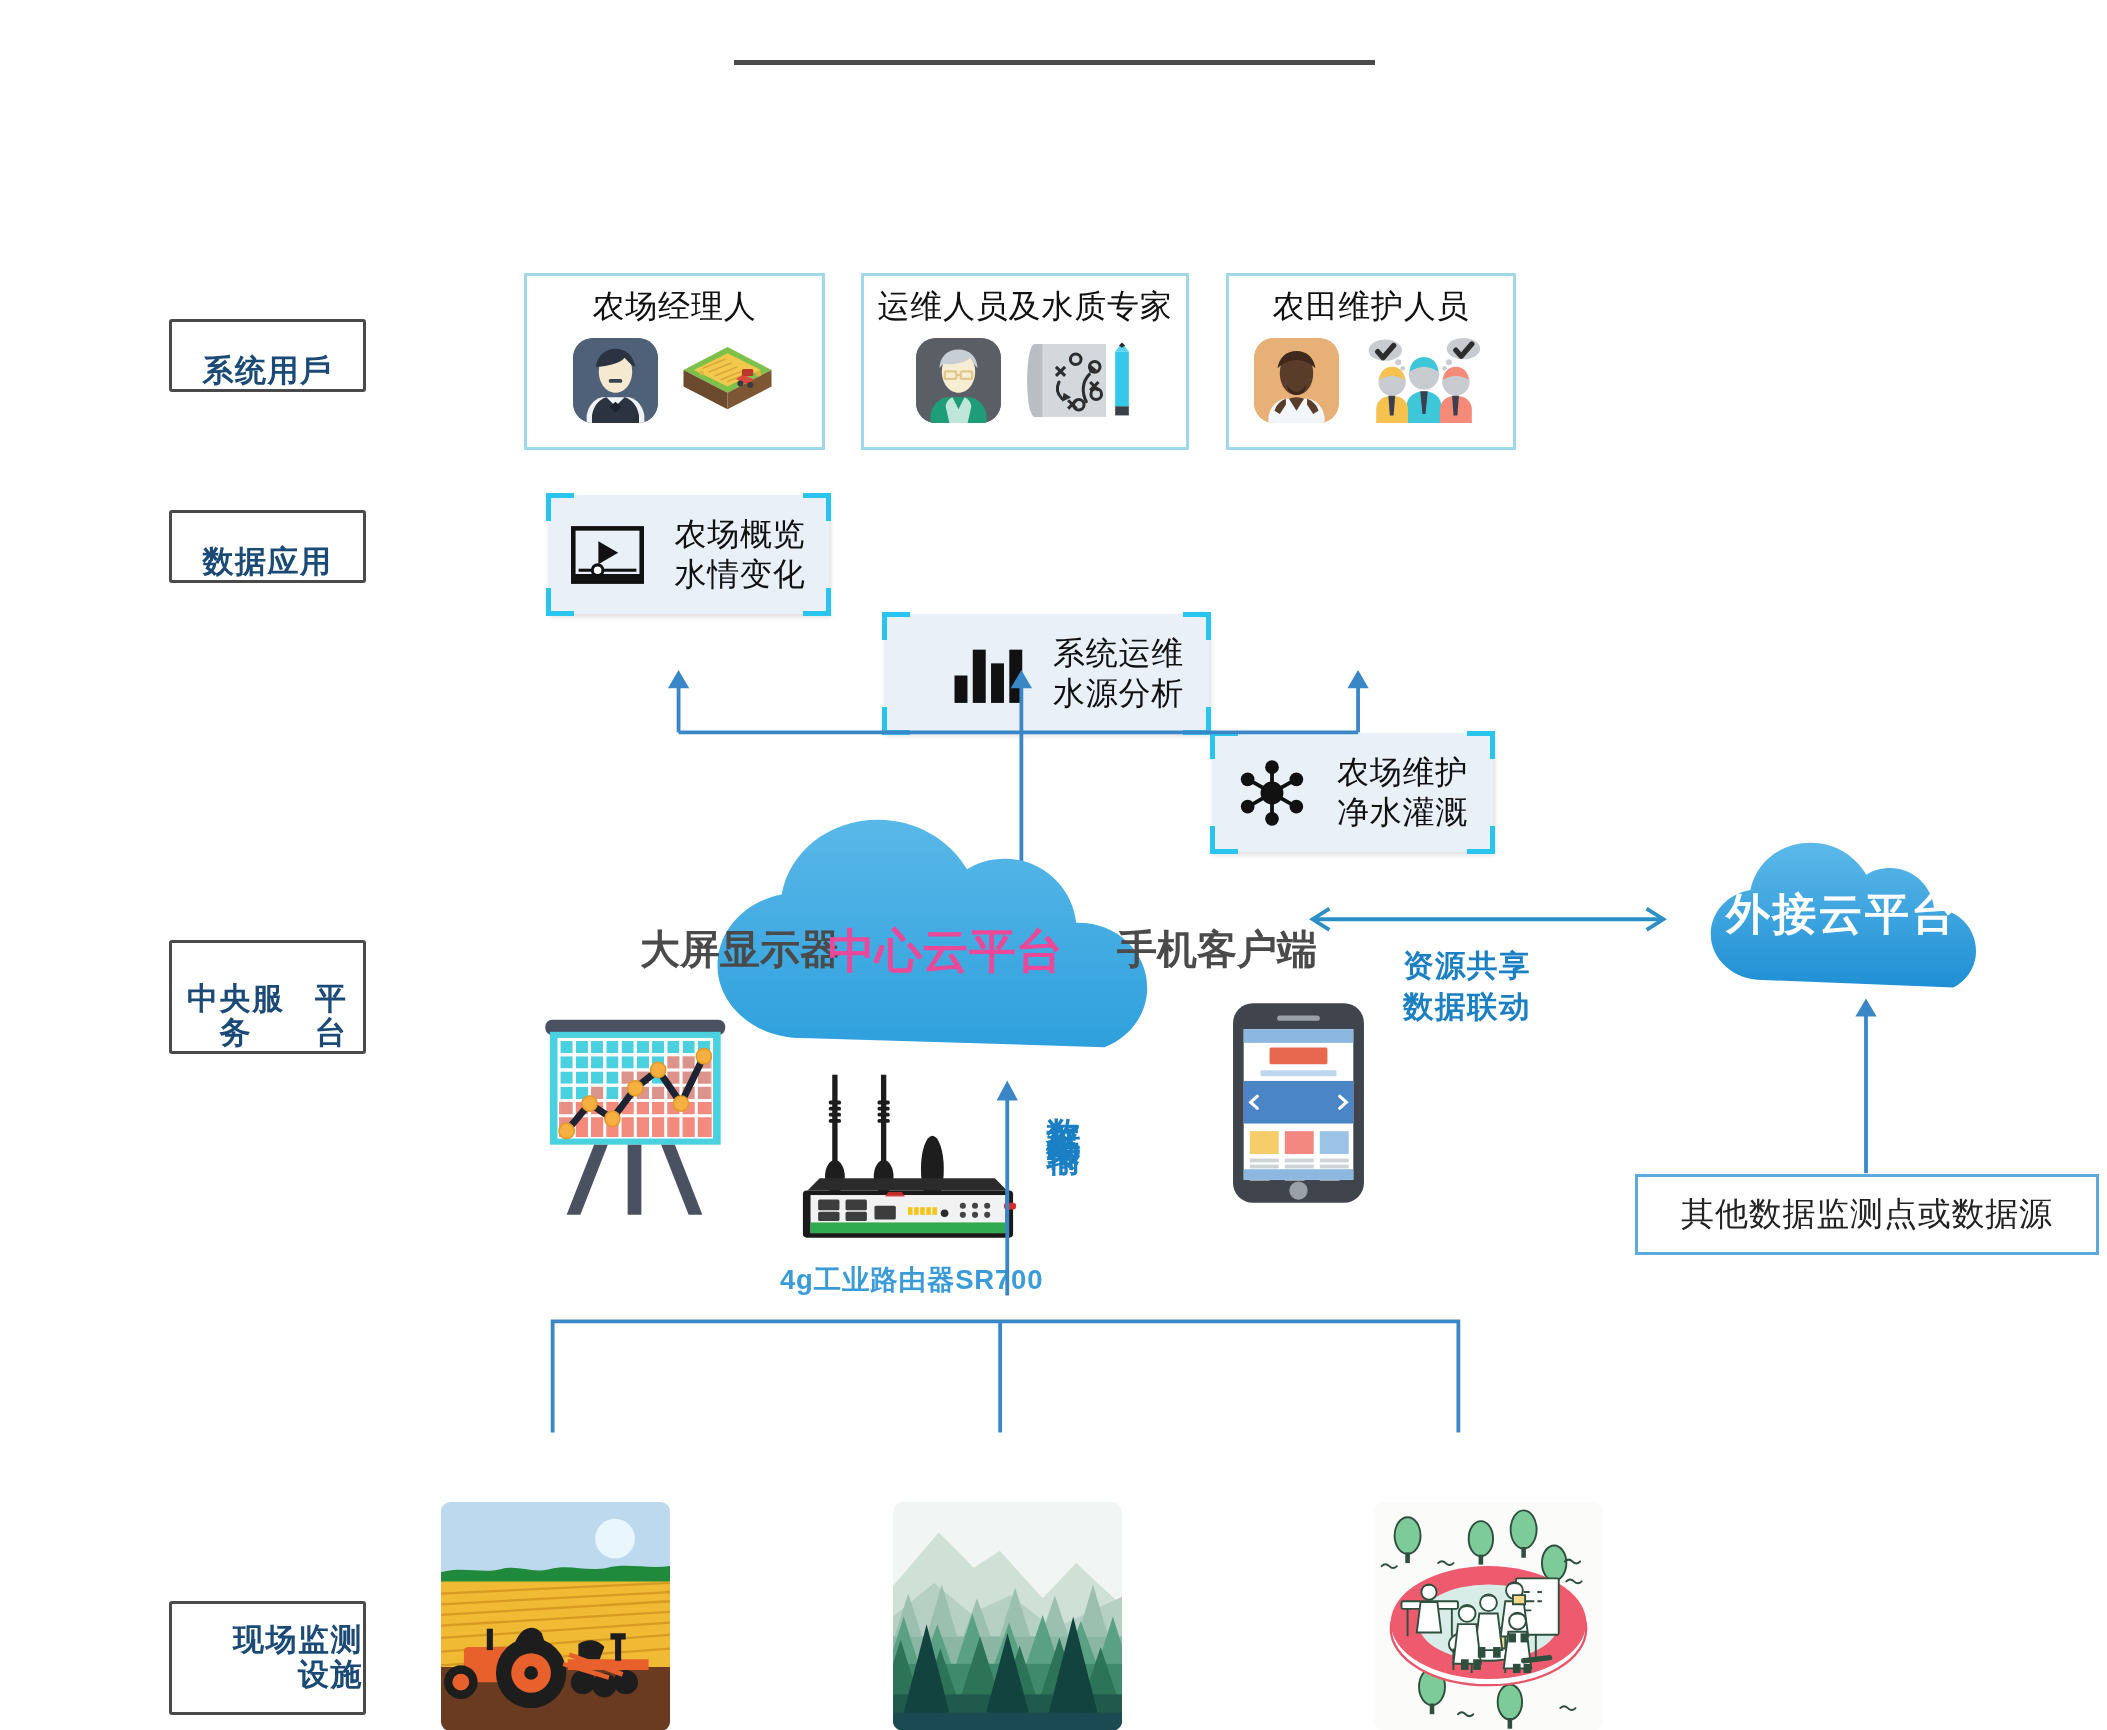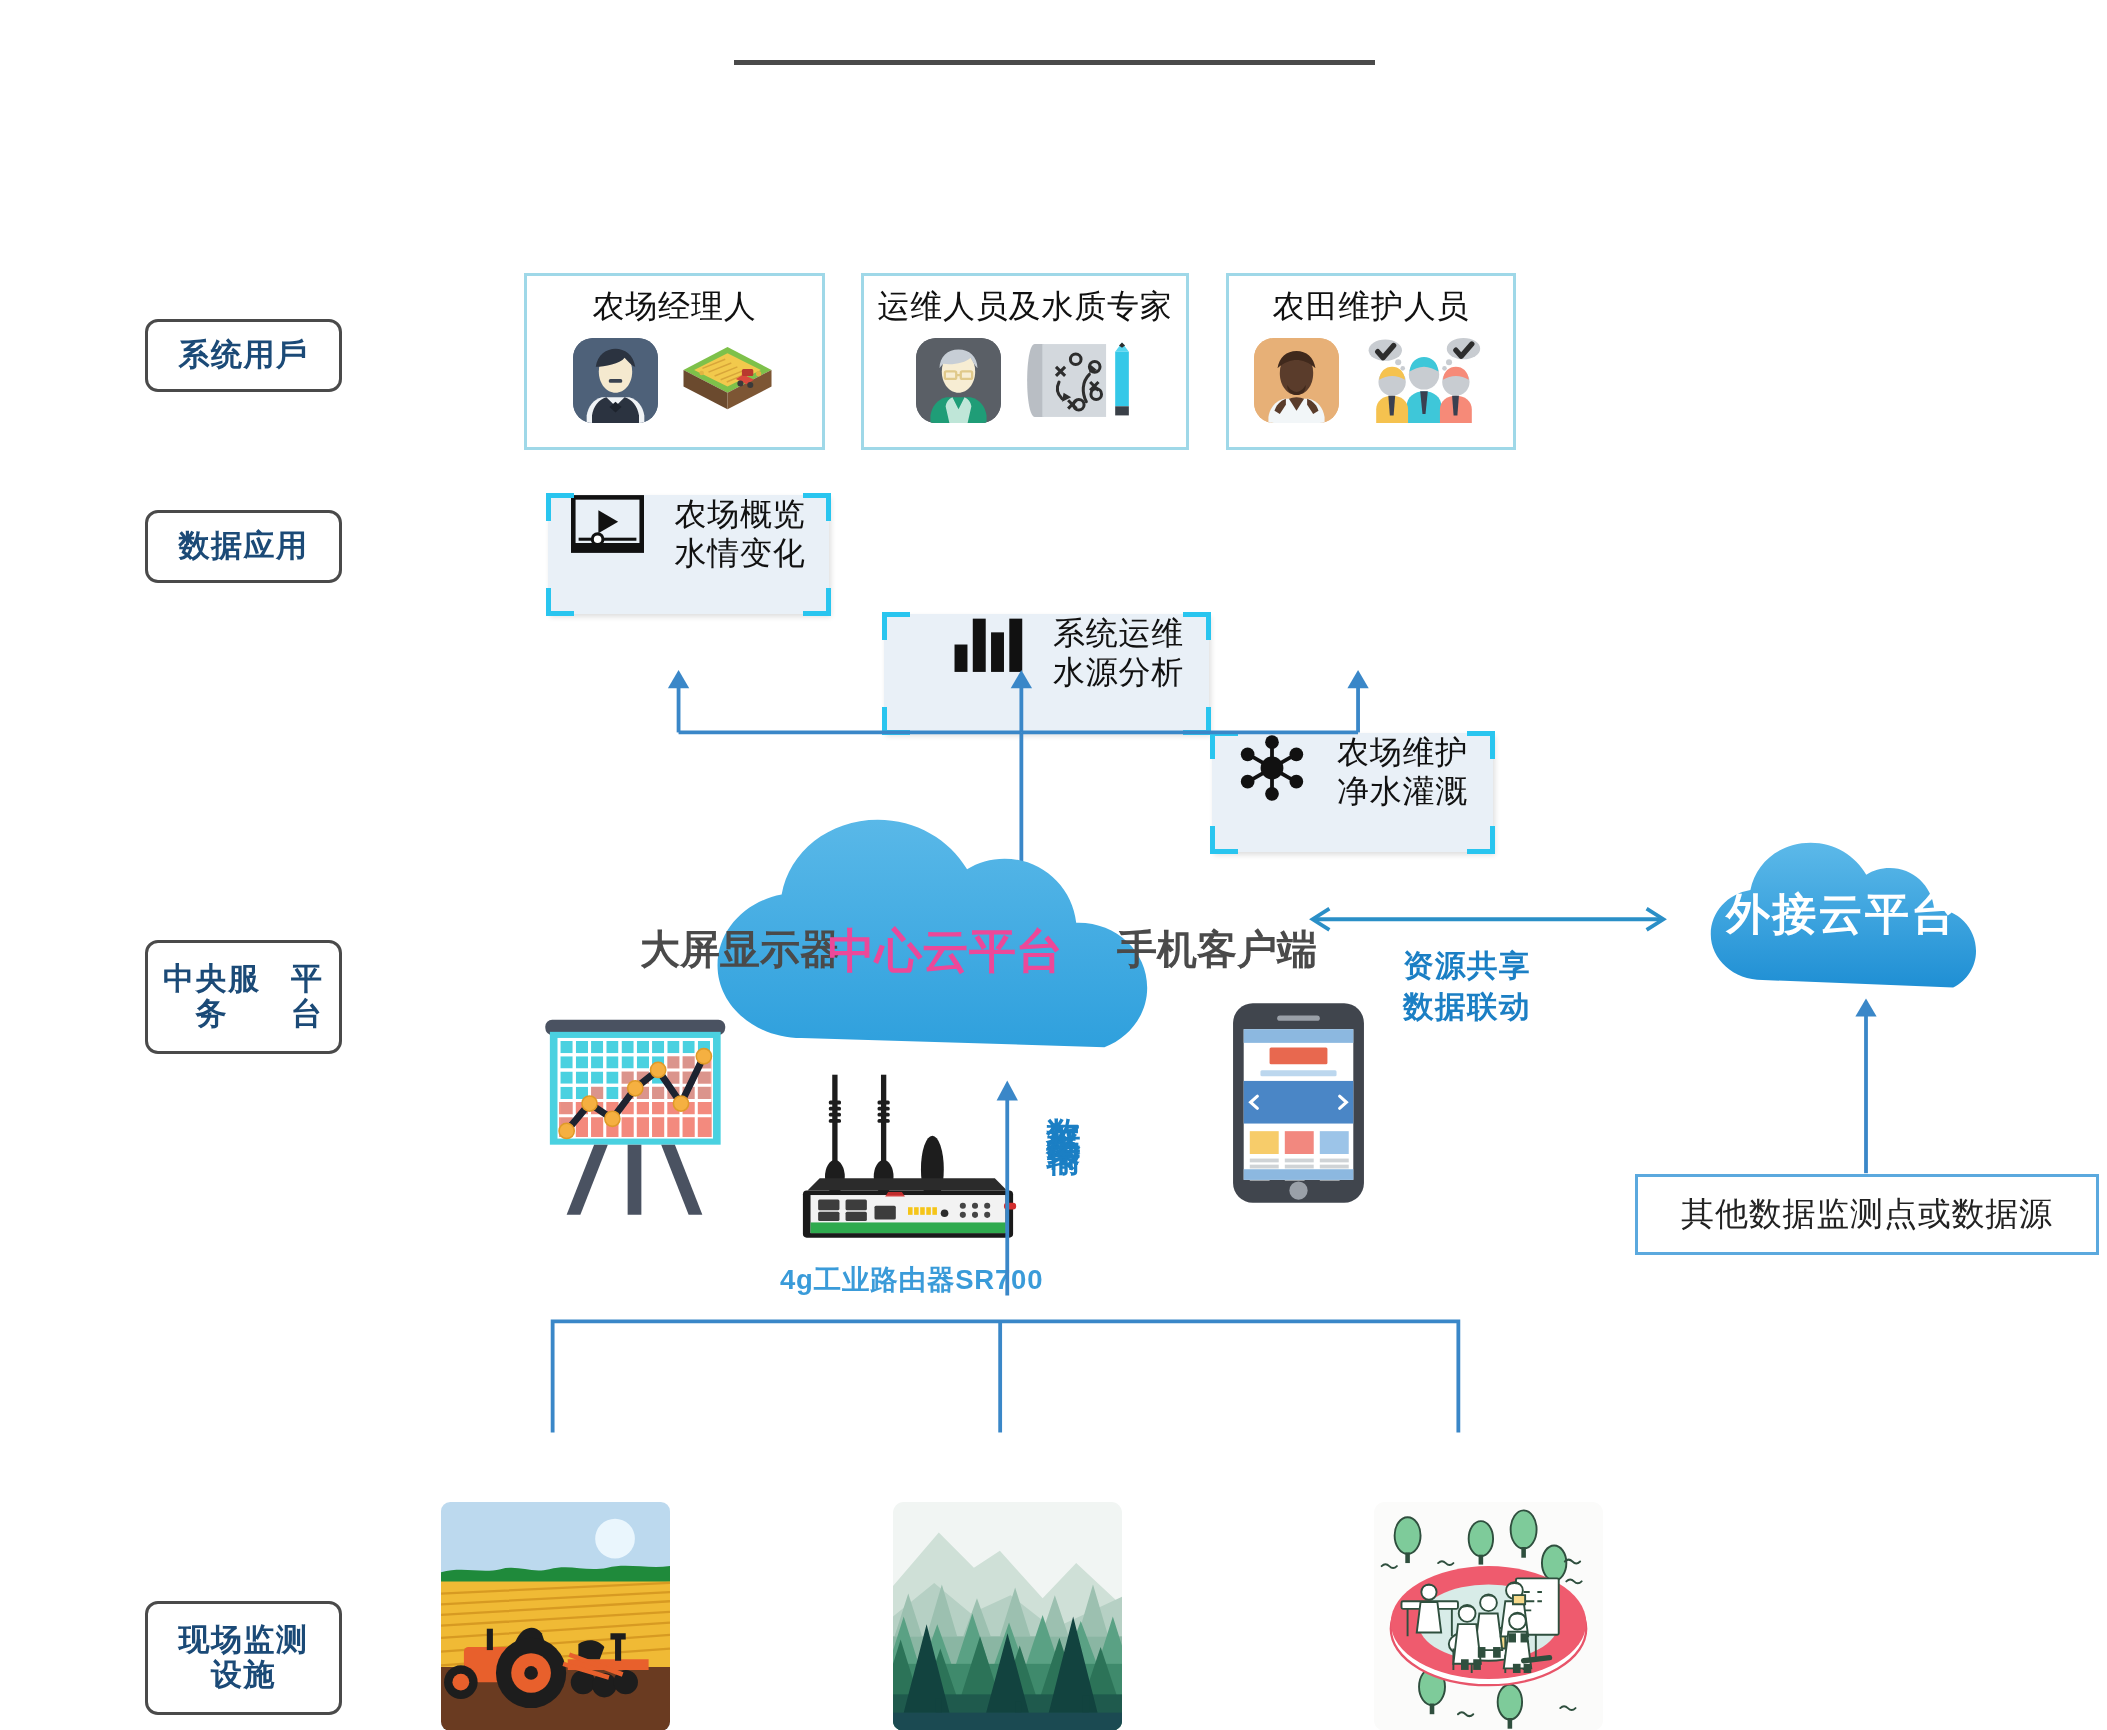--- a/index.html
+++ b/index.html
@@ -16,46 +16,47 @@
     font-family:"Liberation Serif","DejaVu Serif",serif;
     font-size:79px;font-weight:700;color:#0a0a0a;letter-spacing:12.2px;
     line-height:1.1;
   }
   #title-rule{
     margin:13.7px auto 0 auto;width:641px;height:5.3px;background:#4a4a4a;
   }
 
   
   .stage-label{
-    border:3.1px solid #4a4a4a;border-radius:13px;background:#fff;
-    display:flex;align-items:center;justify-content:center;text-align:center;
+    border:3.1px solid #4a4a4a;border-radius:3px;background:#fff;
+    display:flex;align-items:flex-end;justify-content:center;text-align:center;
     color:#1b4a77;font-weight:700;letter-spacing:1.5px;line-height:1.12;
     font-size:31px;
     box-shadow:0 0 0 0 rgba(0,0,0,0);
+    margin-left:24px;
   }
 
   
   .user-card{
     border:3.1px solid #9fd8e8;background:#fff;
     display:flex;flex-direction:column;align-items:center;
     padding-top:9.2px;box-sizing:border-box;
   }
   .user-card .uc-title{font-size:32px;color:#111;letter-spacing:0.8px;}
   .uc-icons{display:flex;align-items:center;justify-content:center;gap:20px;margin-top:9.2px;}
 
   
   .avatar{width:85px;height:85px;border-radius:20px;position:relative;overflow:hidden;}
   .av1{background:#4e6179;}
   .av2{background:#5a5f66;}
   .av3{background:#e7b077;}
 
   
   .app-card{
     background:#e9f0f7;position:relative;
-    display:flex;align-items:flex-start;justify-content:center;gap:30px;
+    display:flex;align-items:center;justify-content:center;gap:30px;
     box-shadow:2.3px 3.1px 5.3px rgba(0,0,0,.13);
   }
   .app-card .corner{position:absolute;width:23px;height:23px;border:5.3px solid #29c5ef;}
   .app-card .c-tl{left:-2.3px;top:-2.3px;border-right:none;border-bottom:none;}
   .app-card .c-tr{right:-2.3px;top:-2.3px;border-left:none;border-bottom:none;}
   .app-card .c-bl{left:-2.3px;bottom:-2.3px;border-right:none;border-top:none;}
   .app-card .c-br{right:-2.3px;bottom:-2.3px;border-left:none;border-top:none;}
   .app-text{font-size:32px;color:#111;line-height:1.22;letter-spacing:0.8px;}
 
   

